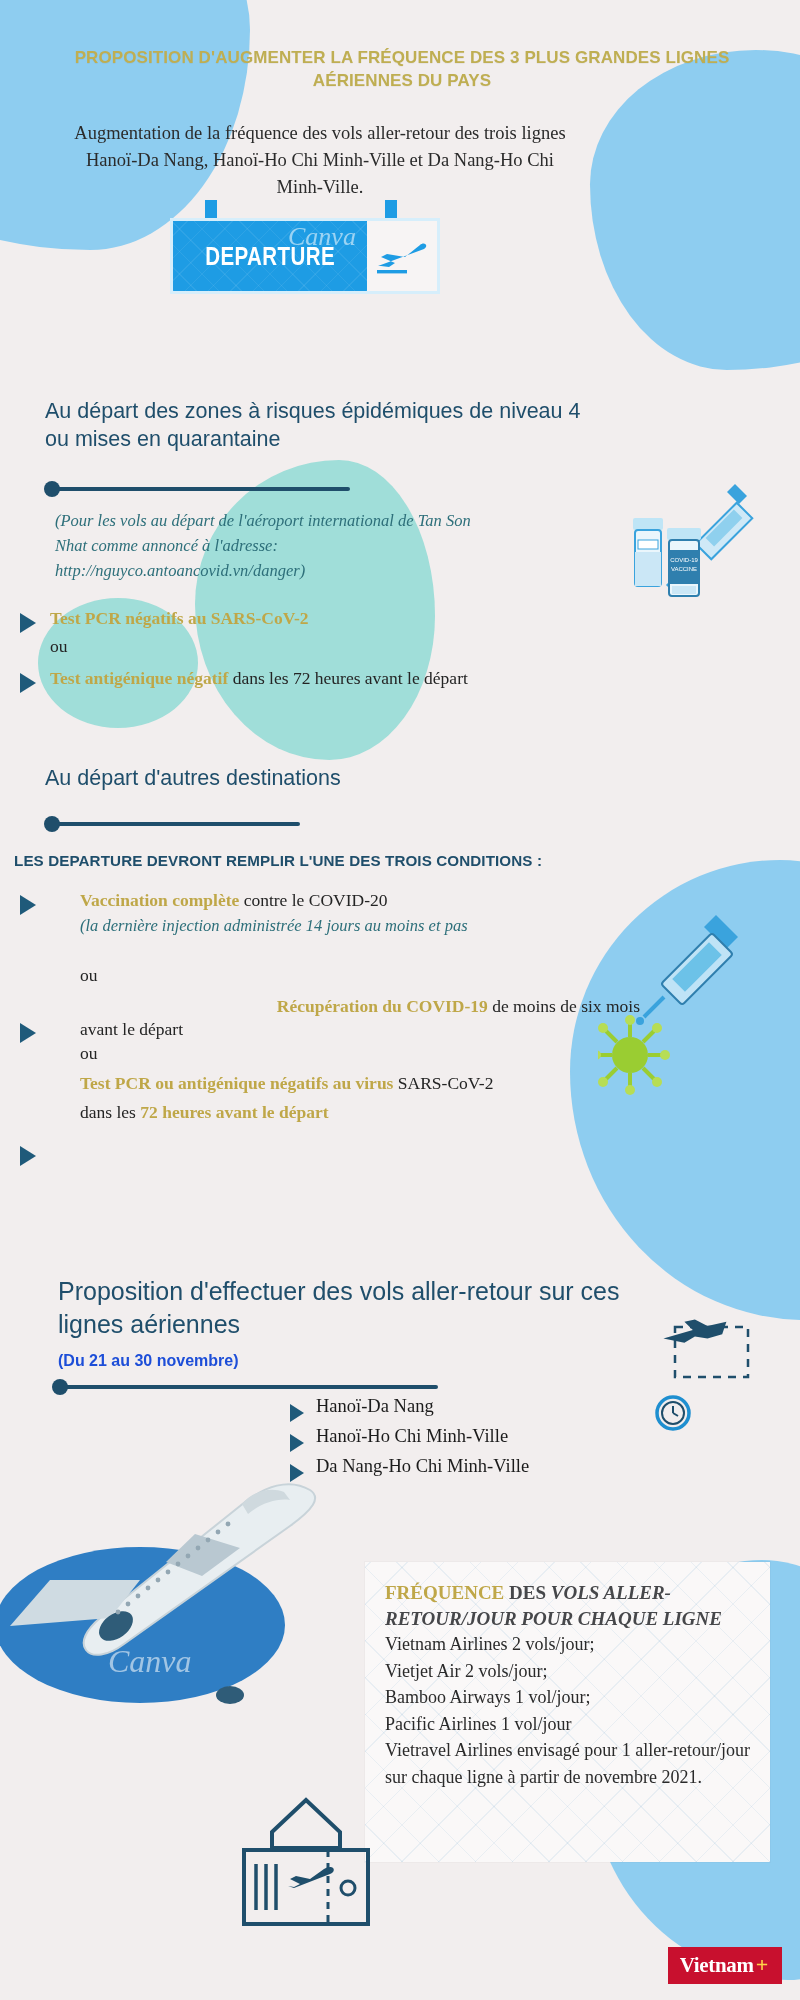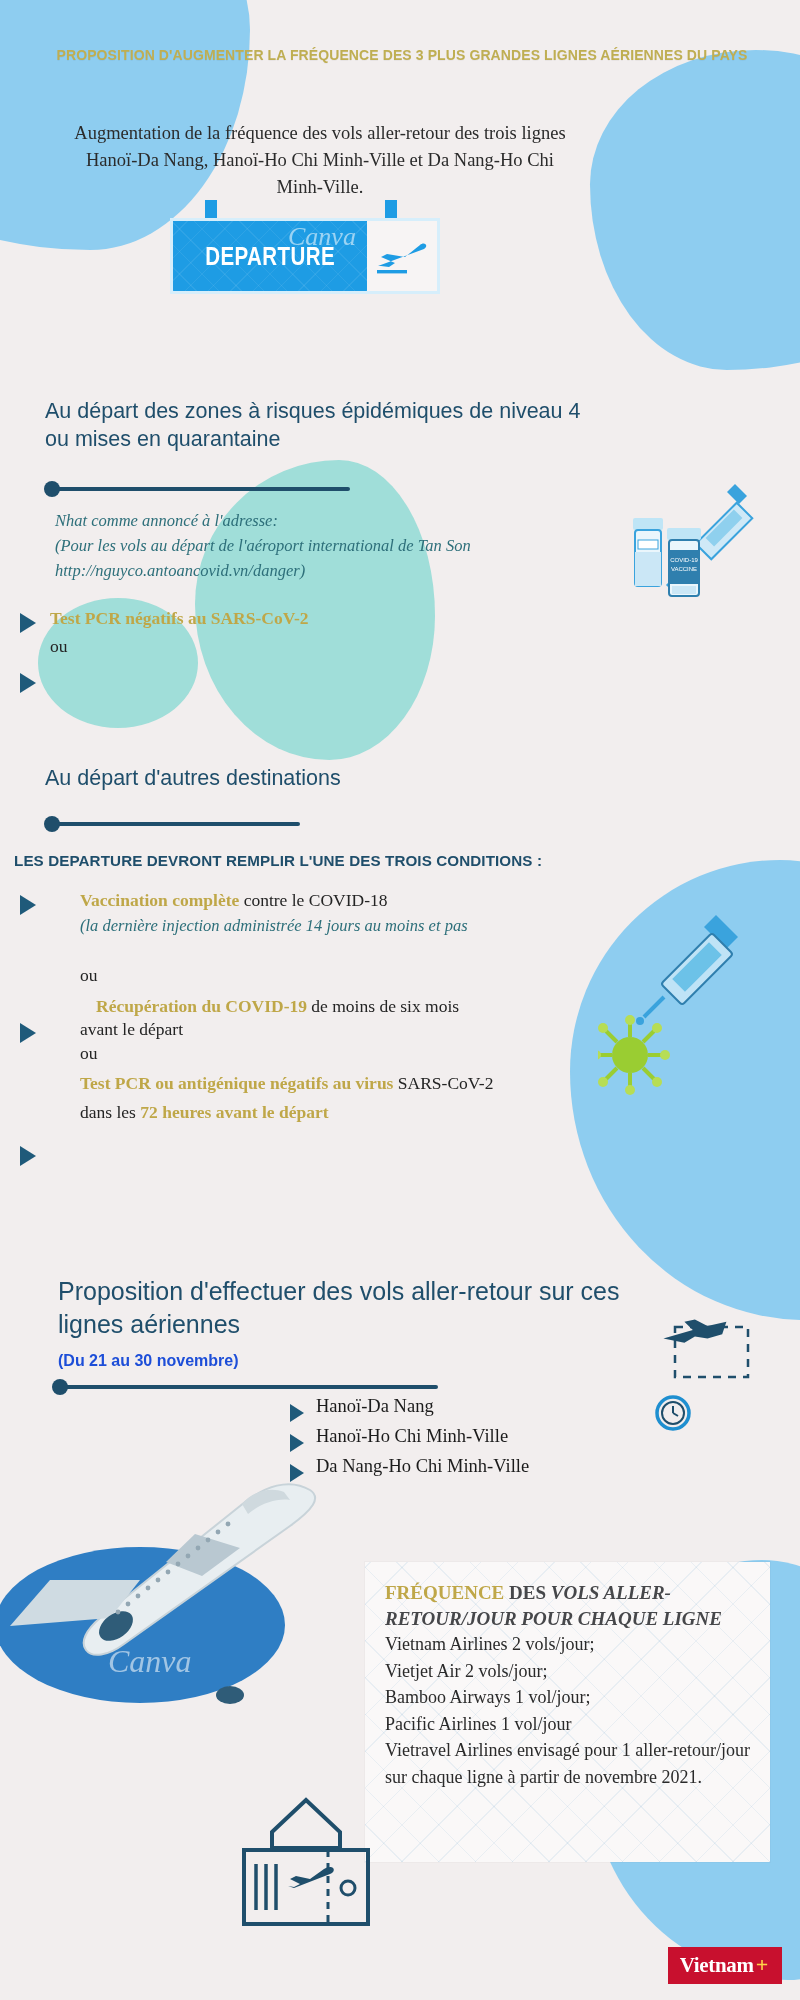--- a/index.html
+++ b/index.html
@@ -50,21 +50,21 @@
     background:#8ecdf0;
     border-radius:52% 48% 40% 60% / 50% 50% 50% 50%;
   }
 
   
   .title {
     position:absolute; left:52px; top:46px; width:700px;
     text-align:center;
     color:#bfae52;
     font-weight:bold;
-    font-size:14px;
+    font-size:17px;
     letter-spacing:.1px;
     line-height:1.38;
     text-shadow:0 1px 0 rgba(0,0,0,.04);
     z-index:5;
   }
   .intro {
     position:absolute; left:62px; top:120px; width:516px;
     text-align:center;
     color:#2b2b2b;
     font-family:"Liberation Serif", serif;
@@ -227,22 +227,22 @@
         </svg>
       </div>
     </div>
     <div class="wm wm-sign">Canva</div>
   </div>
 
   <div class="sec-head" style="left:45px; top:398px; width:560px; font-size:21.5px;">Au départ des zones à risques épidémiques de niveau 4 ou mises en quarantaine</div>
   <div class="rule" style="left:50px; top:487px; width:300px;"></div>
 
   <div class="note" style="left:55px; top:508px; width:430px;">
+    <div>(Pour les vols au départ de l'aéroport international de Tan Son</div>
     <div>Nhat comme annoncé à l'adresse:</div>
-    <div>(Pour les vols au départ de l'aéroport international de Tan Son</div>
     <div>http://nguyco.antoancovid.vn/danger)</div>
   </div>
 
   <div class="art" style="left:615px; top:478px; width:165px; height:130px;">
     <svg width="165" height="130" viewBox="0 0 165 130">
 
       <g>
         <path d="M120 6 L132 18 L124 26 L112 14 Z" fill="#3aa3dd"></path>
         <rect x="98" y="24" width="22" height="58" transform="rotate(45 109 53)" fill="#cfe9f7" stroke="#3aa3dd" stroke-width="2"></rect>
         <rect x="103" y="30" width="12" height="40" transform="rotate(45 109 50)" fill="#8fd0ee"></rect>
@@ -266,35 +266,38 @@
       </g>
     </svg>
   </div>
 
   <div class="bullet-tri" style="left:20px; top:613px;"></div>
   <div class="btxt" style="left:50px; top:605px; width:540px;">
     <span class="gold">Test PCR négatifs au SARS-CoV-2</span>
   </div>
   <div class="ou" style="left:50px; top:636px;">ou</div>
   <div class="bullet-tri" style="left:20px; top:673px;"></div>
+  <div class="btxt" style="left:50px; top:665px; width:560px;">
+    <span class="gold">Test antigénique négatif</span><span> dans les 72 heures avant le départ</span>
+  </div>
 
   <div class="sec-head" style="left:45px; top:765px; width:600px; font-size:21.5px;">Au départ d'autres destinations</div>
   <div class="rule" style="left:50px; top:822px; width:250px;"></div>
   <div class="caps-line" style="left:14px; top:852px; width:770px;">LES DEPARTURE DEVRONT REMPLIR L'UNE DES TROIS CONDITIONS :</div>
 
   <div class="bullet-tri" style="left:20px; top:895px;"></div>
   <div class="btxt" style="left:80px; top:887px; width:560px;">
-    <span class="gold">Vaccination complète</span><span> contre le COVID-18</span>
+    <span class="gold">Vaccination complète</span><span> contre le COVID-20</span>
   </div>
   <div class="note" style="left:80px; top:913px; width:530px;">
     <div>(la dernière injection administrée 14 jours au moins et pas</div>
   </div>
   <div class="ou" style="left:80px; top:965px;">ou</div>
 
-  <div class="btxt" style="left:96px; top:993px; width:560px;">
+  <div class="btxt" style="left:80px; top:993px; width:560px;text-align:right;">
     <span class="gold">Récupération du COVID-19</span><span> de moins de six mois</span>
   </div>
   <div class="bullet-tri" style="left:20px; top:1023px;"></div>
   <div class="btxt" style="left:80px; top:1016px;">avant le départ</div>
   <div class="ou" style="left:80px; top:1043px;">ou</div>
 
   <div class="btxt" style="left:80px; top:1070px; width:600px;">
     <span class="gold">Test PCR ou antigénique négatifs au virus</span><span> SARS-CoV-2</span>
   </div>
   <div class="btxt" style="left:80px; top:1099px; width:600px;">

